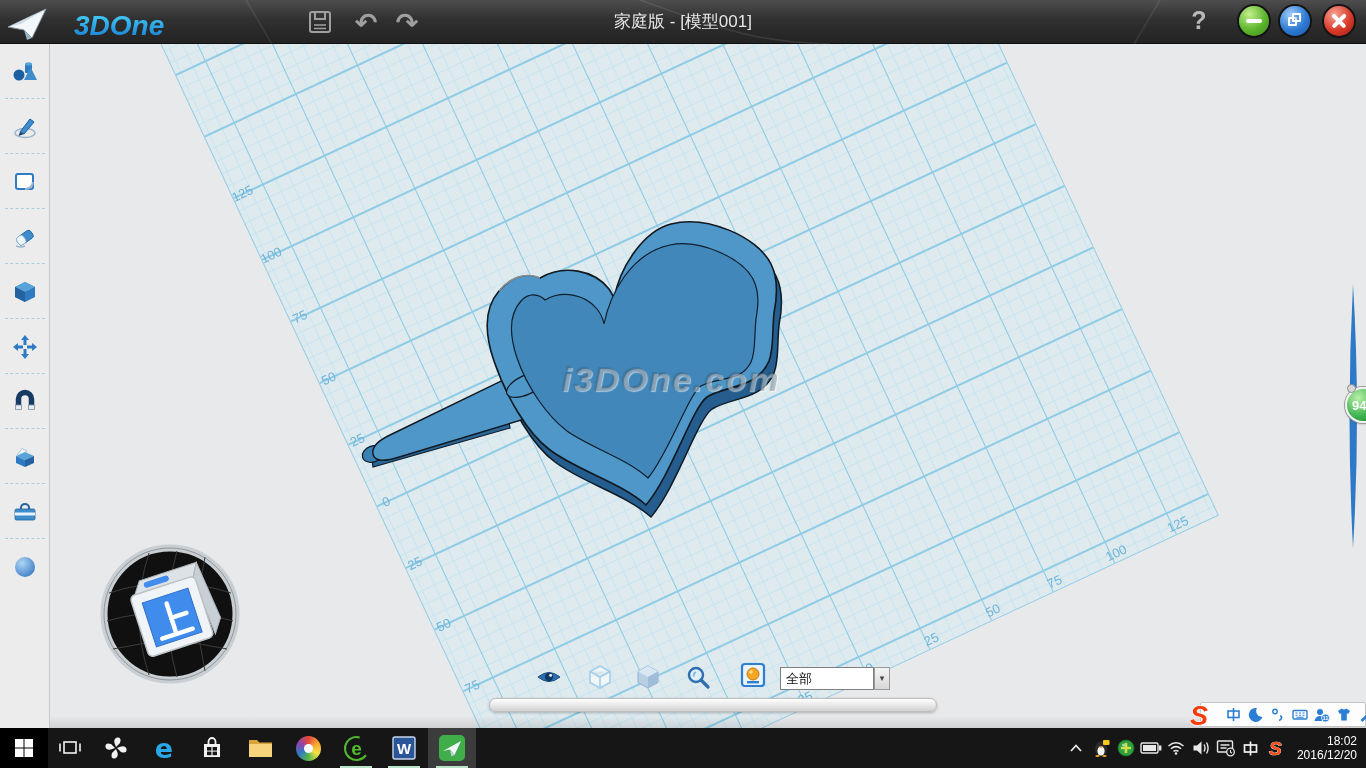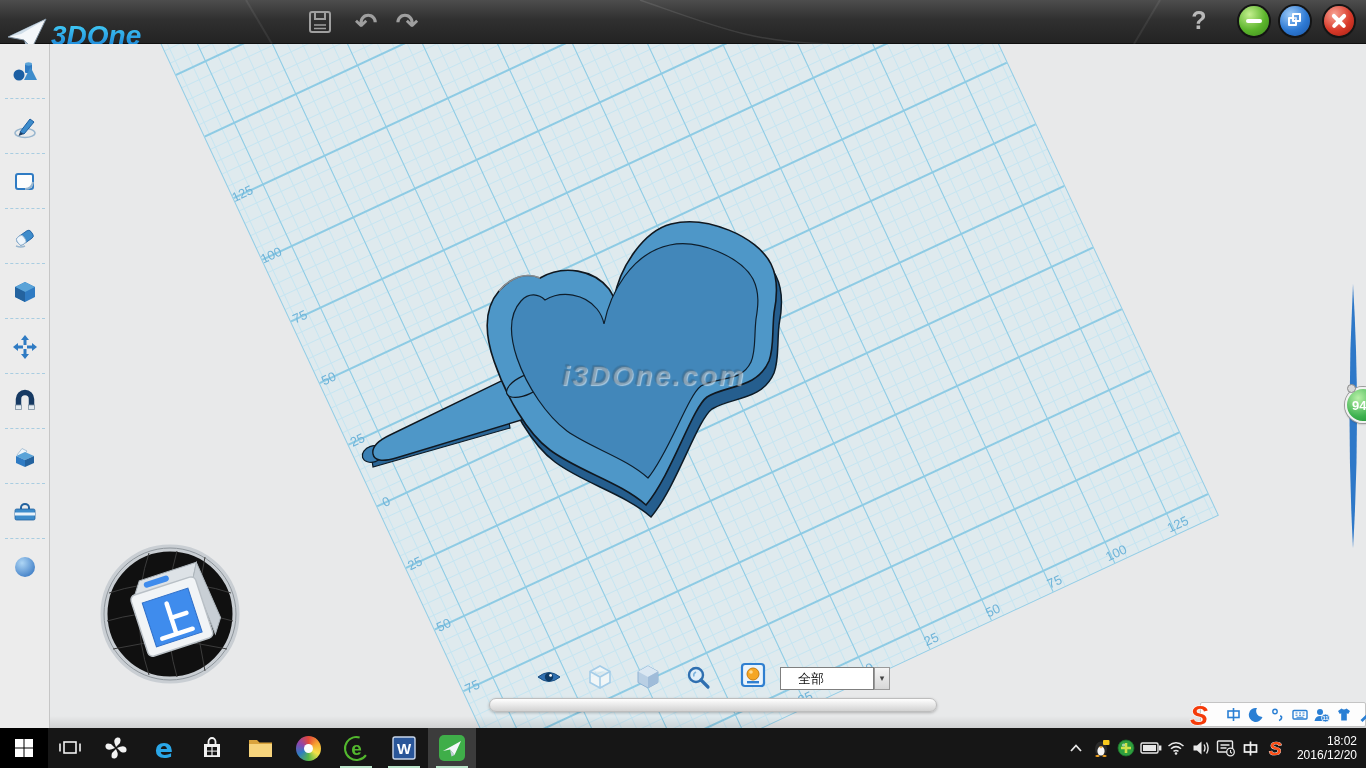--- a/index.html
+++ b/index.html
@@ -5,21 +5,21 @@
   html,body{margin:0;padding:0;background:#555;}
   *{box-sizing:border-box;font-family:"Liberation Sans","DejaVu Sans",sans-serif;}
   #root{position:relative;width:1366px;height:768px;overflow:hidden;background:#e8e9ea;}
   .sr{position:absolute;width:1px;height:1px;overflow:hidden;clip:rect(0 0 0 0);white-space:nowrap;}
   .glyph{font-family:"DejaVu Sans",sans-serif;}
 
   
   #titlebar{position:absolute;left:0;top:0;width:1366px;height:44px;
     background:linear-gradient(#4d4d4d,#303030 45%,#232323);border-bottom:1px solid #101010;}
   #titlebar .deco{position:absolute;top:0;height:44px;pointer-events:none;}
-  #logo{position:absolute;left:6px;top:16px;display:flex;align-items:center;gap:1px;}
+  #logo{position:absolute;left:6px;top:6px;display:flex;align-items:center;gap:24px;}
   #brand-text{font-style:italic;}
   .tb-btn{position:absolute;top:7px;width:34px;height:30px;display:flex;align-items:center;justify-content:center;cursor:pointer;}
   .tb-btn .glyph{font-size:27px;color:#9f9f9f;font-weight:bold;line-height:1;}
   #win-title{position:absolute;left:50%;top:0;transform:translateX(-50%);height:44px;line-height:44px;
     color:#e6e6e6;font-size:17px;white-space:nowrap;}
   #help-btn{position:absolute;right:152px;top:6px;width:30px;height:32px;text-align:center;
     font-size:25px;font-weight:bold;color:#b9b9b9;cursor:pointer;}
   .win-ctl{position:absolute;top:6px;width:30px;height:30px;border-radius:50%;cursor:pointer;
     box-shadow:0 0 0 2px #141414,0 1px 2px rgba(0,0,0,.6);}
   #btn-min{right:97px;background:radial-gradient(circle at 35% 28%,#c4ef8e,#5cb52c 55%,#3c8a1c);}
@@ -43,32 +43,32 @@
     background-color:rgba(213,236,245,.45);
     background-image:
       linear-gradient(90deg,#8ecbe4 1.5px,transparent 1.5px),
       linear-gradient(0deg,#8ecbe4 1.5px,transparent 1.5px),
       linear-gradient(90deg,#c6e5f1 1px,transparent 1px),
       linear-gradient(0deg,#c6e5f1 1px,transparent 1px);
     background-size:68px 68px,68px 68px,13.6px 13.6px,13.6px 13.6px;
     background-position:32px 0,0 50px,32px 0,0 50px;
     border:1px solid #93cde6;z-index:1;}
   .ax{position:absolute;font-size:13px;color:#6fb4d9;width:36px;text-align:center;}
-  #watermark{position:absolute;left:512px;top:316px;z-index:3;font-size:28px;font-weight:bold;font-style:italic;
+  #watermark{position:absolute;left:512px;top:316px;z-index:3;font-size:34px;font-weight:bold;font-style:italic;
     letter-spacing:2px;color:rgba(92,114,128,.38);
     text-shadow:1px 1px 1px rgba(255,255,255,.55),-1px -1px 1px rgba(0,0,0,.12);}
   #model-svg{position:absolute;left:300px;top:170px;z-index:2;cursor:pointer;}
 
   
   #view-cube{position:absolute;left:49px;top:499px;width:142px;height:142px;z-index:4;cursor:pointer;}
 
   
   .disp-ic{position:absolute;z-index:5;cursor:pointer;}
   #dd-box{position:absolute;left:730px;top:623px;width:94px;height:23px;background:#fff;border:1px solid #7f7f7f;
-    z-index:5;font-size:13px;line-height:21px;padding-left:17px;color:#111;cursor:pointer;}
+    z-index:5;font-size:13px;line-height:21px;padding-left:5px;color:#111;cursor:pointer;}
   #dd-arrow{position:absolute;left:824px;top:623px;width:16px;height:23px;border:1px solid #9a9a9a;
     background:linear-gradient(#f4f4f4,#d7d7d7);z-index:5;text-align:center;font-size:9px;line-height:21px;color:#444;cursor:pointer;}
   #grip-bar{position:absolute;left:439px;top:654px;width:448px;height:14px;border-radius:8px;z-index:5;
     background:linear-gradient(#ffffff,#d2d2d2);border:1px solid #bdbdbd;box-shadow:0 1px 3px rgba(0,0,0,.25);cursor:pointer;}
 
   
   #edge-leaf{position:absolute;left:1294px;top:240px;z-index:4;cursor:pointer;}
   #edge-badge{position:absolute;left:1295px;top:343px;width:36px;height:36px;border-radius:50%;z-index:5;cursor:pointer;
     background:radial-gradient(circle at 35% 28%,#b8f0a8,#3cb14e 60%,#1f8a35);
     border:2px solid #f2f2f2;box-shadow:0 0 0 1px #9a9a9a,0 1px 2px rgba(0,0,0,.4);
@@ -139,20 +139,21 @@
         <path d="M7 16 h12 M7 19.5 h12" stroke="#9f9f9f" stroke-width="1.6"></path>
       </svg>
     </div>
     <div class="tb-btn" style="left:349px;">
       <span class="glyph">↶</span>
     </div>
     <div class="tb-btn" style="left:390px;">
       <span class="glyph">↷</span>
     </div>
 
+    <div id="win-title">家庭版 - [模型001]</div>
 
     <div id="help-btn">?</div>
     <div id="btn-min" class="win-ctl">
         <i></i>
       </div>
     <div id="btn-restore" class="win-ctl">
         <i></i>
         <i></i>
       </div>
     <div id="btn-close" class="win-ctl">

